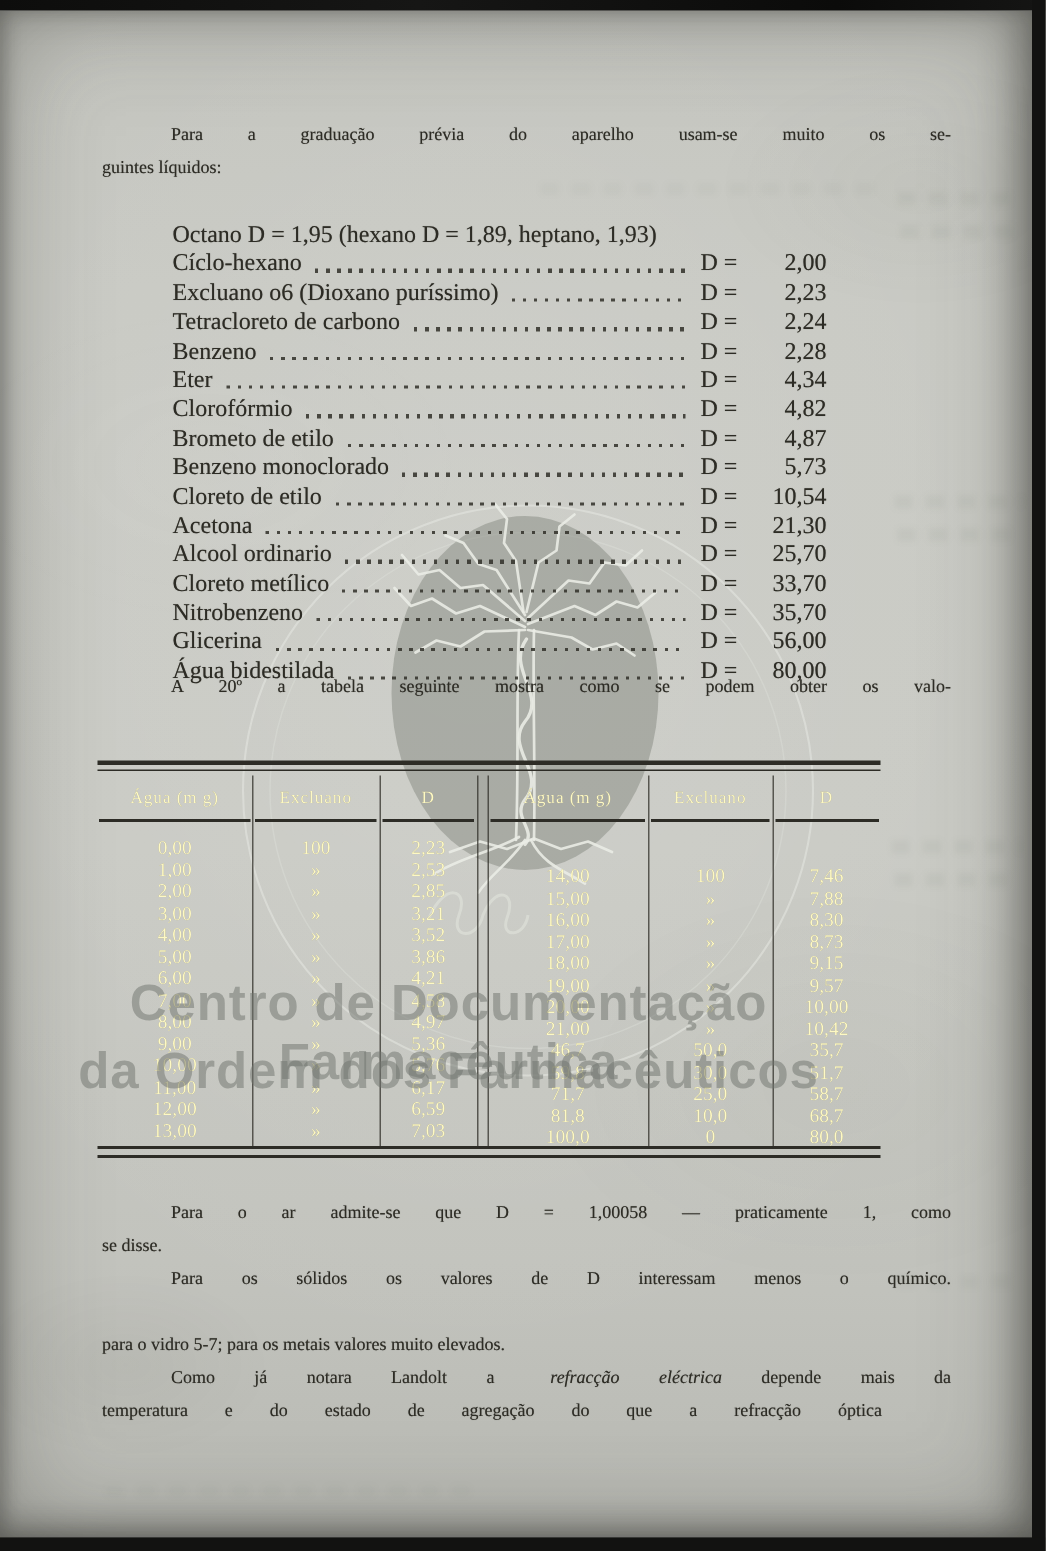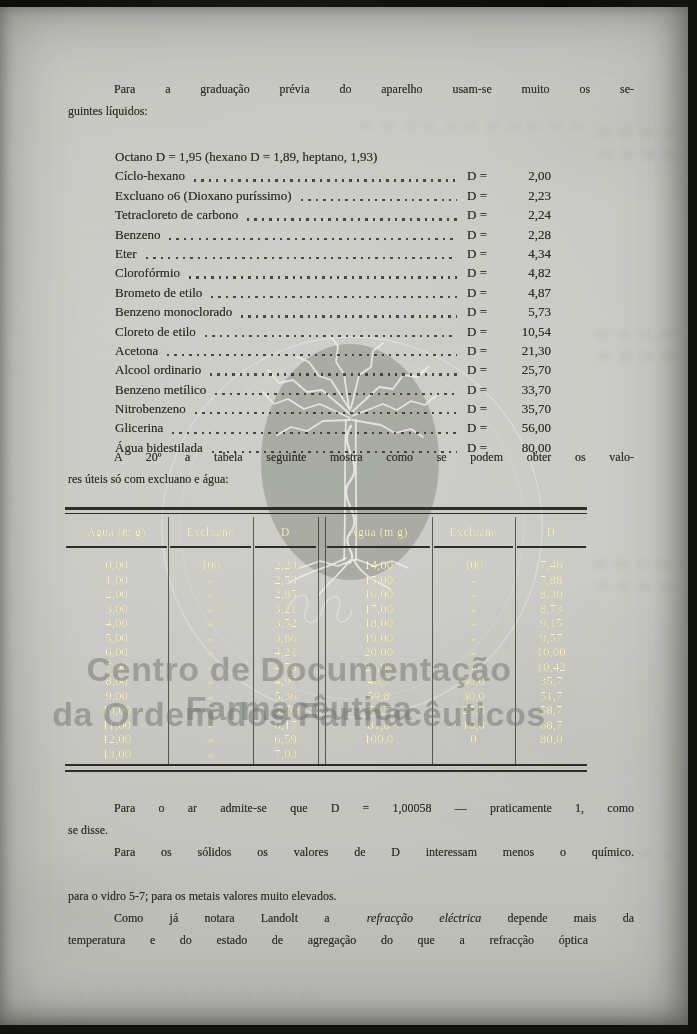--- a/index.html
+++ b/index.html
@@ -29,41 +29,41 @@
   .bleed{position:absolute;filter:blur(2px);opacity:.55;pointer-events:none;
     background:repeating-linear-gradient(90deg, rgba(96,108,92,.12) 0 13px, transparent 13px 21px);}
   
   .ink{color:#2d2c25;text-shadow:0 0 .5px rgba(45,44,38,.55);}
   .pline{position:absolute;left:68px;width:520px;font-size:12px;line-height:22px;
     text-align:justify;text-align-last:justify;white-space:nowrap;}
   .pline.short{text-align:left;text-align-last:left;white-space:normal;}
   .indent{padding-left:46px;}
   .it{font-style:italic;margin-left:11px;}
   
-  #liquids{position:absolute;left:115px;top:147px;width:436px;font-size:13px;font-family:Liberation Serif, serif;}
+  #liquids{position:absolute;left:115px;top:147px;width:436px;font-size:16px;font-family:Liberation Serif, serif;}
   .liq-first{height:19.4px;line-height:19.4px;white-space:nowrap;}
   .liq-row{display:flex;height:19.4px;line-height:19.4px;align-items:flex-end;}
   .liq-name{white-space:nowrap;}
   .leader{flex:1;align-self:flex-end;height:2.3px;margin:0 10px 4px 9px;
     background:repeating-linear-gradient(90deg, rgba(48,47,40,.85) 0 2.3px, transparent 2.3px 7.4px);}
   .dlab{width:38px;white-space:nowrap;}
   .dval{width:46px;text-align:right;white-space:nowrap;font-variant-numeric:tabular-nums;}
   
   #tbl{position:absolute;left:65px;top:507px;width:522px;height:266px;color:#fef9c3;}
   .hrule{position:absolute;background:#2d2c26;}
   .vline{position:absolute;width:1.3px;top:10px;height:248px;background:rgba(48,47,40,.75);}
   .thead{position:absolute;top:12px;height:26px;display:grid;align-items:center;
     font-size:11.5px;letter-spacing:.6px;text-align:center;}
   .thead-l{left:0;width:253px;grid-template-columns:103px 85px 65px;}
   .thead-r{left:260px;width:262px;grid-template-columns:107px 83px 72px;}
   .useg{position:absolute;top:39px;height:2px;background:#2d2c26;}
   .tbody{position:absolute;top:51px;display:grid;grid-auto-rows:14.5px;
     font-size:13px;align-items:center;text-align:center;font-variant-numeric:tabular-nums;}
   .tbody-l{left:0;width:253px;grid-template-columns:103px 85px 65px;}
-  .tbody-r{left:260px;width:262px;grid-template-columns:107px 83px 72px;}
+  .tbody-r{left:260px;width:262px;grid-template-columns:107px 83px 72px;margin-top:19px;}
   .tc{line-height:14.5px;text-shadow:0 0 .4px rgba(45,44,38,.5);}
   
   #wm-graphics{position:absolute;inset:0;pointer-events:none;}
   .wm-text{position:absolute;left:0;width:598px;text-align:center;pointer-events:none;
     font-family:"Liberation Sans", sans-serif;font-size:34px;font-weight:700;
     color:rgba(114,117,111,.52);letter-spacing:.6px;filter:blur(.4px);}
   #wm-line1{top:650px;}
   #wm-line2{top:695px;}
   
   #pagenum{position:absolute;left:68px;top:951px;width:520px;text-align:center;
@@ -194,21 +194,21 @@
         </div>
 
         <div class="liq-row">
           <span class="liq-name">Alcool ordinario</span>
           <span class="leader"></span>
           <span class="dlab">D =</span>
           <span class="dval">25,70</span>
         </div>
 
         <div class="liq-row">
-          <span class="liq-name">Benzeno metílico</span>
+          <span class="liq-name">Cloreto metílico</span>
           <span class="leader"></span>
           <span class="dlab">D =</span>
           <span class="dval">33,70</span>
         </div>
 
         <div class="liq-row">
           <span class="liq-name">Nitrobenzeno</span>
           <span class="leader"></span>
           <span class="dlab">D =</span>
           <span class="dval">35,70</span>
@@ -224,21 +224,20 @@
         <div class="liq-row">
           <span class="liq-name">Água bidestilada</span>
           <span class="leader"></span>
           <span class="dlab">D =</span>
           <span class="dval">80,00</span>
         </div>
       </div>
   </div>
 
   <div class="pline ink indent" style="top:446px;">A 20º a tabela seguinte mostra como se podem obter os valo-</div>
-  <div class="pline ink short" style="top:468px;">res úteis só com excluano e água:</div>
 
   <div id="tbl">
     <div class="hrule" style="left:0;top:0;width:522px;height:2.6px;"></div>
     <div class="hrule" style="left:0;top:5.6px;width:522px;height:1.4px;"></div>
 
     <div class="thead thead-l">
       <span class="tc">Água (m g)</span>
       <span class="tc">Excluano</span>
       <span class="tc">D</span>
     </div>

